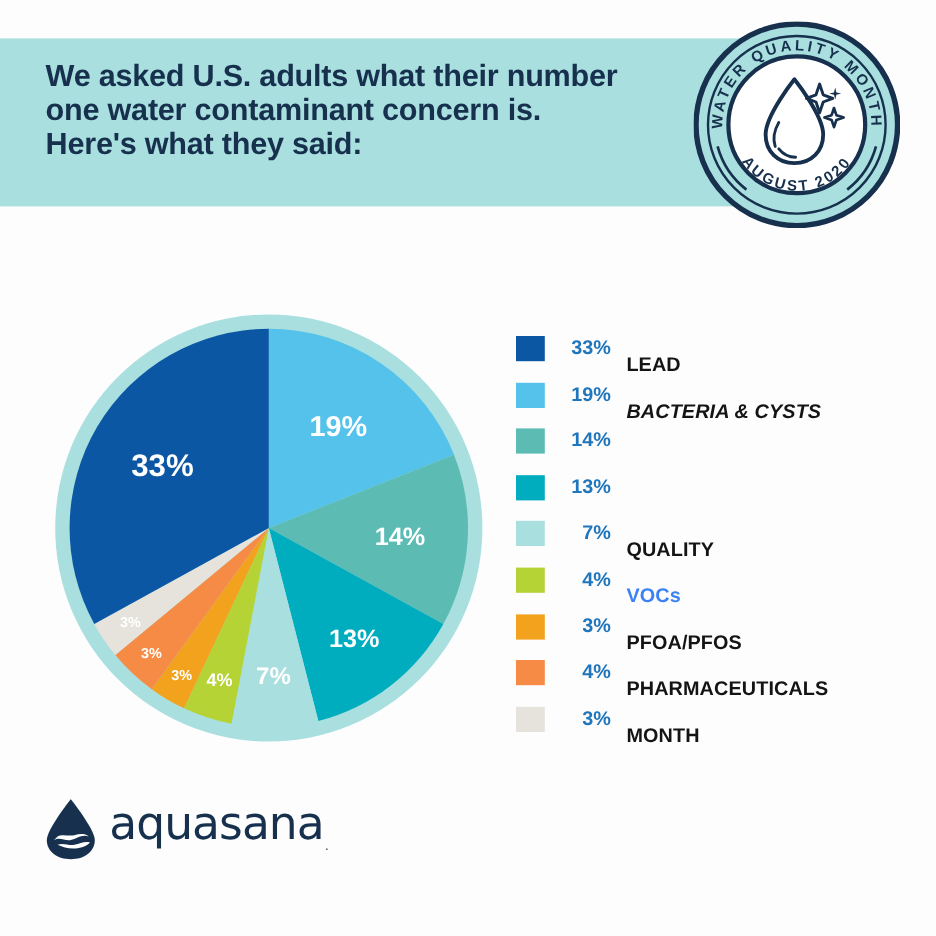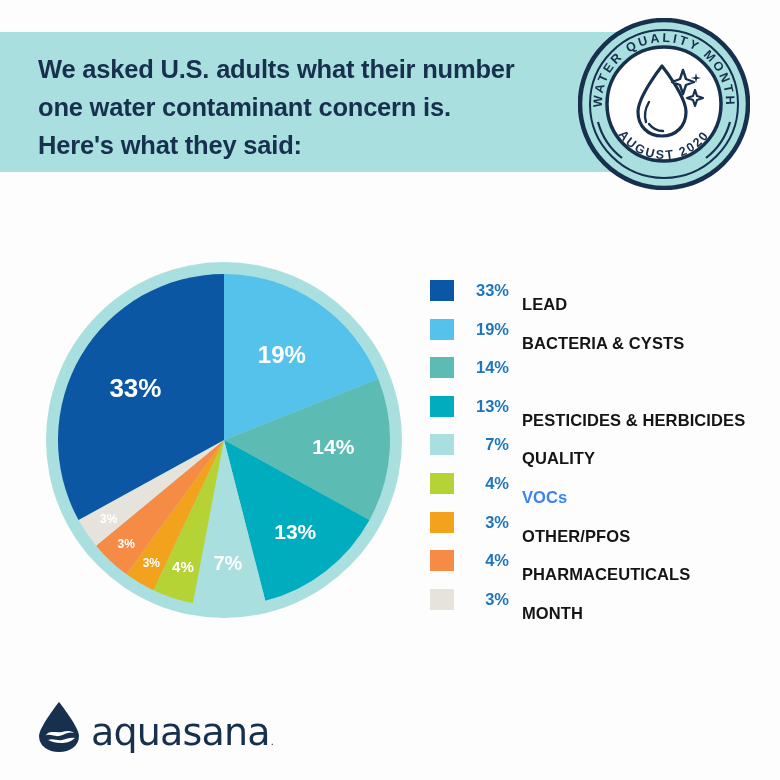--- a/index.html
+++ b/index.html
@@ -24,21 +24,21 @@
     height: 140px;
     background: #a9dfdf;
   }
   #header-title {
     position: absolute;
     left: 38px;
     top: 50px;
     width: 540px;
     font-size: 25.5px;
     font-weight: bold;
-    line-height: 38px;
+    line-height: 28px;
     color: #16304d;
     letter-spacing: -0.2px;
     white-space: pre-line;
   }
 
   
   #badge-seal {
     position: absolute;
     left: 578px;
     top: 18px;
@@ -95,23 +95,23 @@
     color: #141414;
     letter-spacing: 0.1px;
     white-space: nowrap;
     margin-top: 28px;
   }
 
   
   #brand-logo {
     position: absolute;
     left: 36px;
-    top: 700px;
+    top: 664px;
     display: flex;
-    align-items: flex-end;
+    align-items: flex-start;
   }
   #brand-wordmark {
     font-size: 38px;
     font-weight: normal;
     color: #16304d;
     letter-spacing: -0.8px;
     margin-left: 9px;
     font-family: "DejaVu Sans", sans-serif;
   }
   #brand-tm {
@@ -188,45 +188,44 @@
 
 <div id="legend">
     <div class="legend-row">
       <span class="legend-swatch" style="background: rgb(11, 87, 164);"></span>
       <span class="legend-pct" style="color: rgb(31, 118, 189);">33%</span>
       <span class="legend-label" style="color: rgb(20, 20, 20);">LEAD</span>
     </div>
     <div class="legend-row">
       <span class="legend-swatch" style="background: rgb(84, 194, 234);"></span>
       <span class="legend-pct" style="color: rgb(31, 118, 189);">19%</span>
-      <span class="legend-label" style="color: rgb(20, 20, 20);">BACTERIA &amp; CYSTS</span>
+      <span class="legend-label" style="color: rgb(20, 20, 20); font-style: italic;">BACTERIA &amp; CYSTS</span>
     </div>
     <div class="legend-row">
       <span class="legend-swatch" style="background: rgb(92, 188, 180);"></span>
       <span class="legend-pct" style="color: rgb(31, 118, 189);">14%</span>
     </div>
     <div class="legend-row">
       <span class="legend-swatch" style="background: rgb(0, 173, 191);"></span>
       <span class="legend-pct" style="color: rgb(31, 118, 189);">13%</span>
-      <span class="legend-label" style="color: rgb(20, 20, 20);">PESTICIDES &amp; HERBICIDES</span>
     </div>
     <div class="legend-row">
       <span class="legend-swatch" style="background: rgb(169, 223, 223);"></span>
       <span class="legend-pct" style="color: rgb(31, 118, 189);">7%</span>
       <span class="legend-label" style="color: rgb(20, 20, 20);">QUALITY</span>
     </div>
     <div class="legend-row">
       <span class="legend-swatch" style="background: rgb(181, 211, 52);"></span>
       <span class="legend-pct" style="color: rgb(31, 118, 189);">4%</span>
       <span class="legend-label" style="color: #3b82f6;">VOCs</span>
     </div>
     <div class="legend-row">
       <span class="legend-swatch" style="background: rgb(242, 162, 28);"></span>
       <span class="legend-pct" style="color: rgb(31, 118, 189);">3%</span>
-      <span class="legend-label" style="color: rgb(20, 20, 20);">OTHER/PFOS</span>
+      <span class="legend-label" style="color: rgb(20, 20, 20);">PFOA/PFOS</span>
     </div>
     <div class="legend-row">
       <span class="legend-swatch" style="background: rgb(246, 139, 69);"></span>
       <span class="legend-pct" style="color: rgb(31, 118, 189);">4%</span>
       <span class="legend-label" style="color: rgb(20, 20, 20);">PHARMACEUTICALS</span>
     </div>
     <div class="legend-row">
       <span class="legend-swatch" style="background: rgb(229, 227, 220);"></span>
       <span class="legend-pct" style="color: rgb(31, 118, 189);">3%</span>
       <span class="legend-label" style="color: rgb(20, 20, 20);">MONTH</span>

